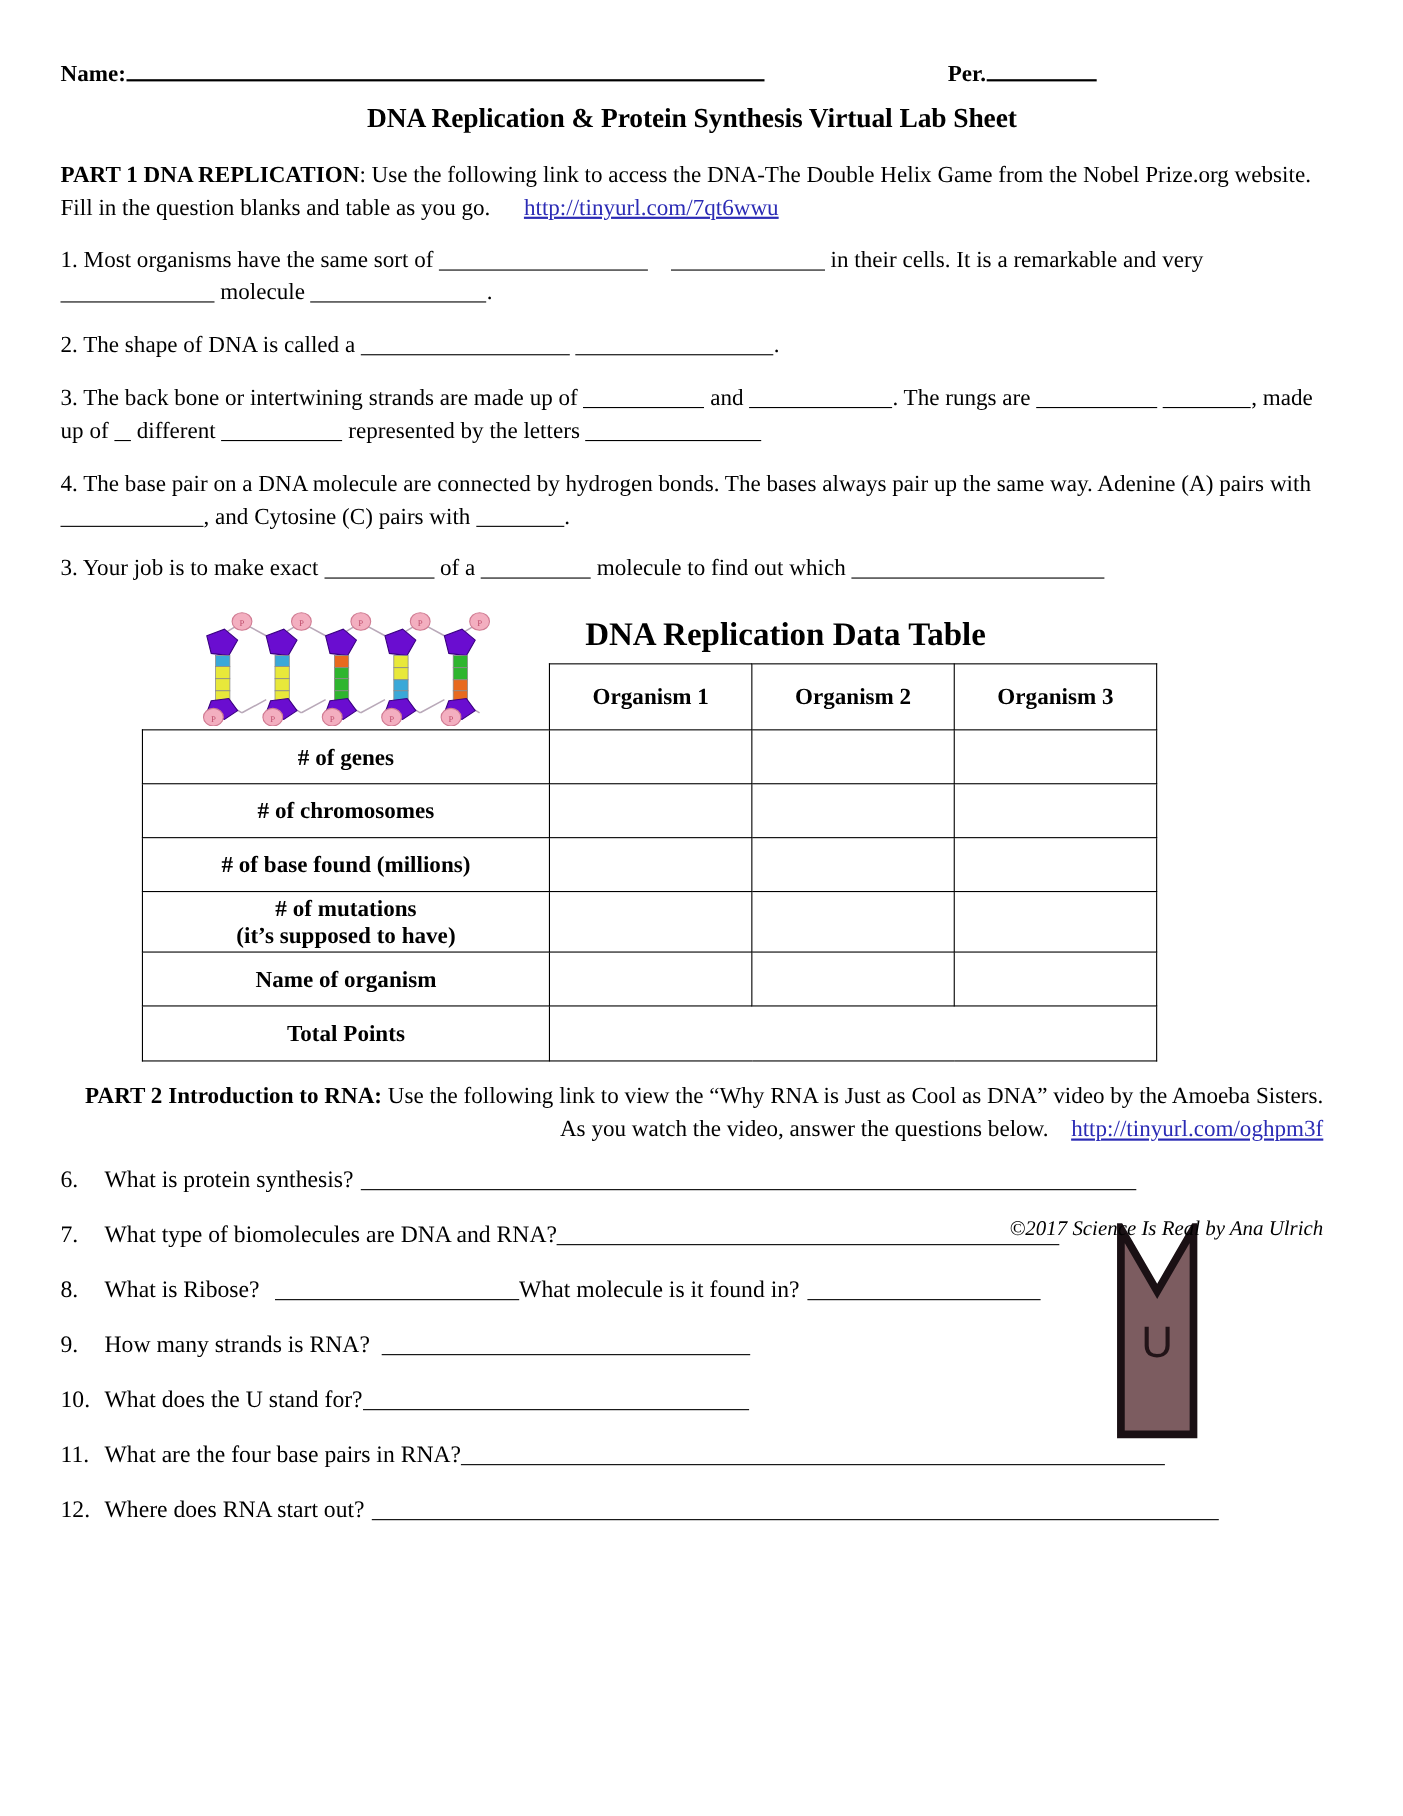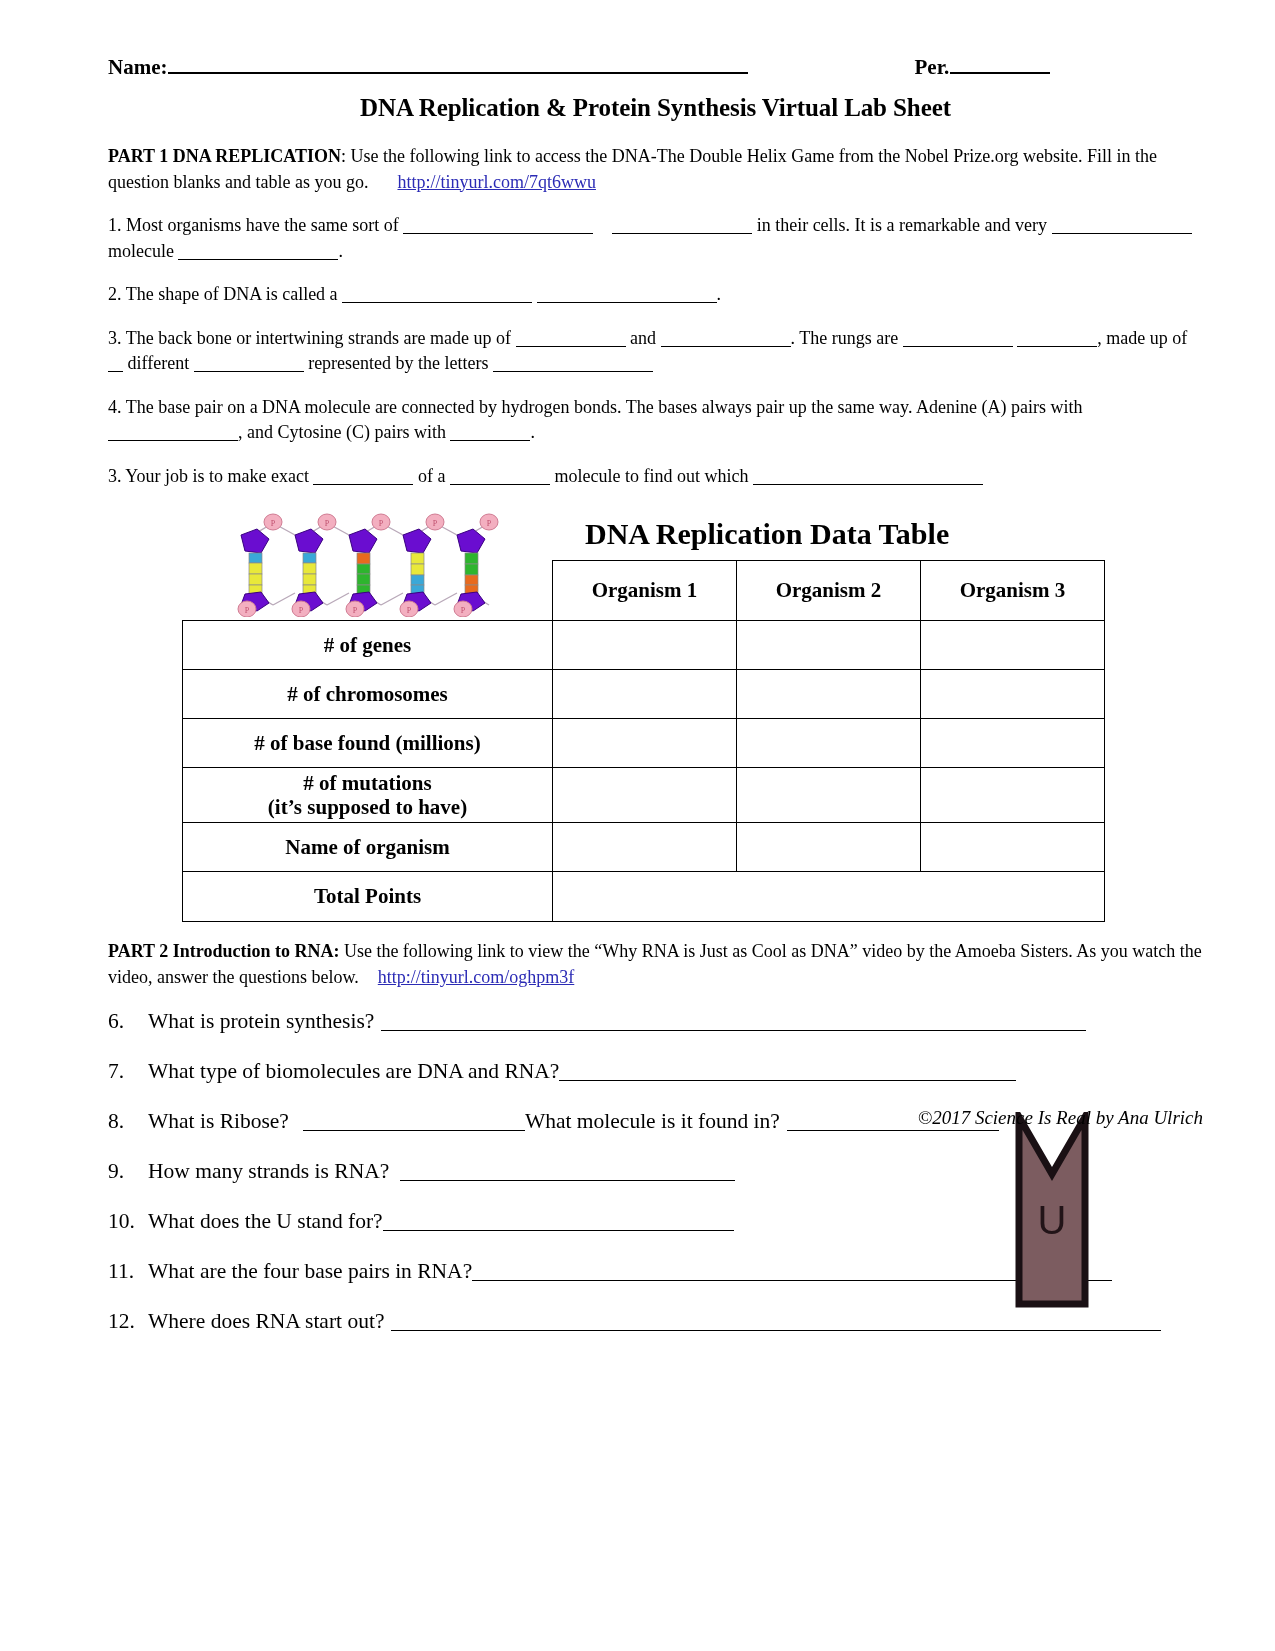--- a/index.html
+++ b/index.html
@@ -11,21 +11,21 @@
     font-family: "Liberation Serif", serif;
     color: #000000;
     position: relative;
     overflow: hidden;
   }
 
   .page {
     position: relative;
     width: 1275px;
     height: 1345px;
-    padding: 55px 72px 0 108px;
+    padding: 55px 72px 0 55px;
   }
 
   
   .name-row {
     display: flex;
     align-items: baseline;
     font-size: 21px;
     font-weight: bold;
     margin-bottom: 14px;
   }
@@ -48,21 +48,21 @@
   .doc-title {
     text-align: center;
     font-size: 25px;
     font-weight: bold;
     margin: 6px 0 22px 0;
     letter-spacing: -0.1px;
   }
 
   
   .para {
-    font-size: 18px;
+    font-size: 21px;
     line-height: 1.42;
     margin-bottom: 18px;
     text-align: left;
   }
   .para.tight { margin-bottom: 16px; }
   .bold { font-weight: bold; }
   .link {
     color: #2b2bb5;
     text-decoration: underline;
     white-space: nowrap;
@@ -364,21 +364,21 @@
         <td class="orgcol"></td>
       </tr>
       <tr>
         <td class="rowlabel r-total">Total Points</td>
         <td class="span3" colspan="3"></td>
       </tr>
     </tbody>
       </table>
   </div>
 
-  <div class="para" style="margin-top:14px;">
+  <div class="para" style="margin-top:14px;text-align:right;">
     <span class="bold">PART 2 Introduction to RNA:</span><span> Use the following link to view the “Why RNA is Just as Cool as DNA” video by the Amoeba Sisters. As you watch the video, answer the questions below.</span>
     <span class="gap"></span>
     <span class="link">http://tinyurl.com/oghpm3f</span>
   </div>
 
   <div class="qlist">
 
     <div class="qrow">
       <span class="qnum">6.</span>
       <span class="qtext">What is protein synthesis?</span>

